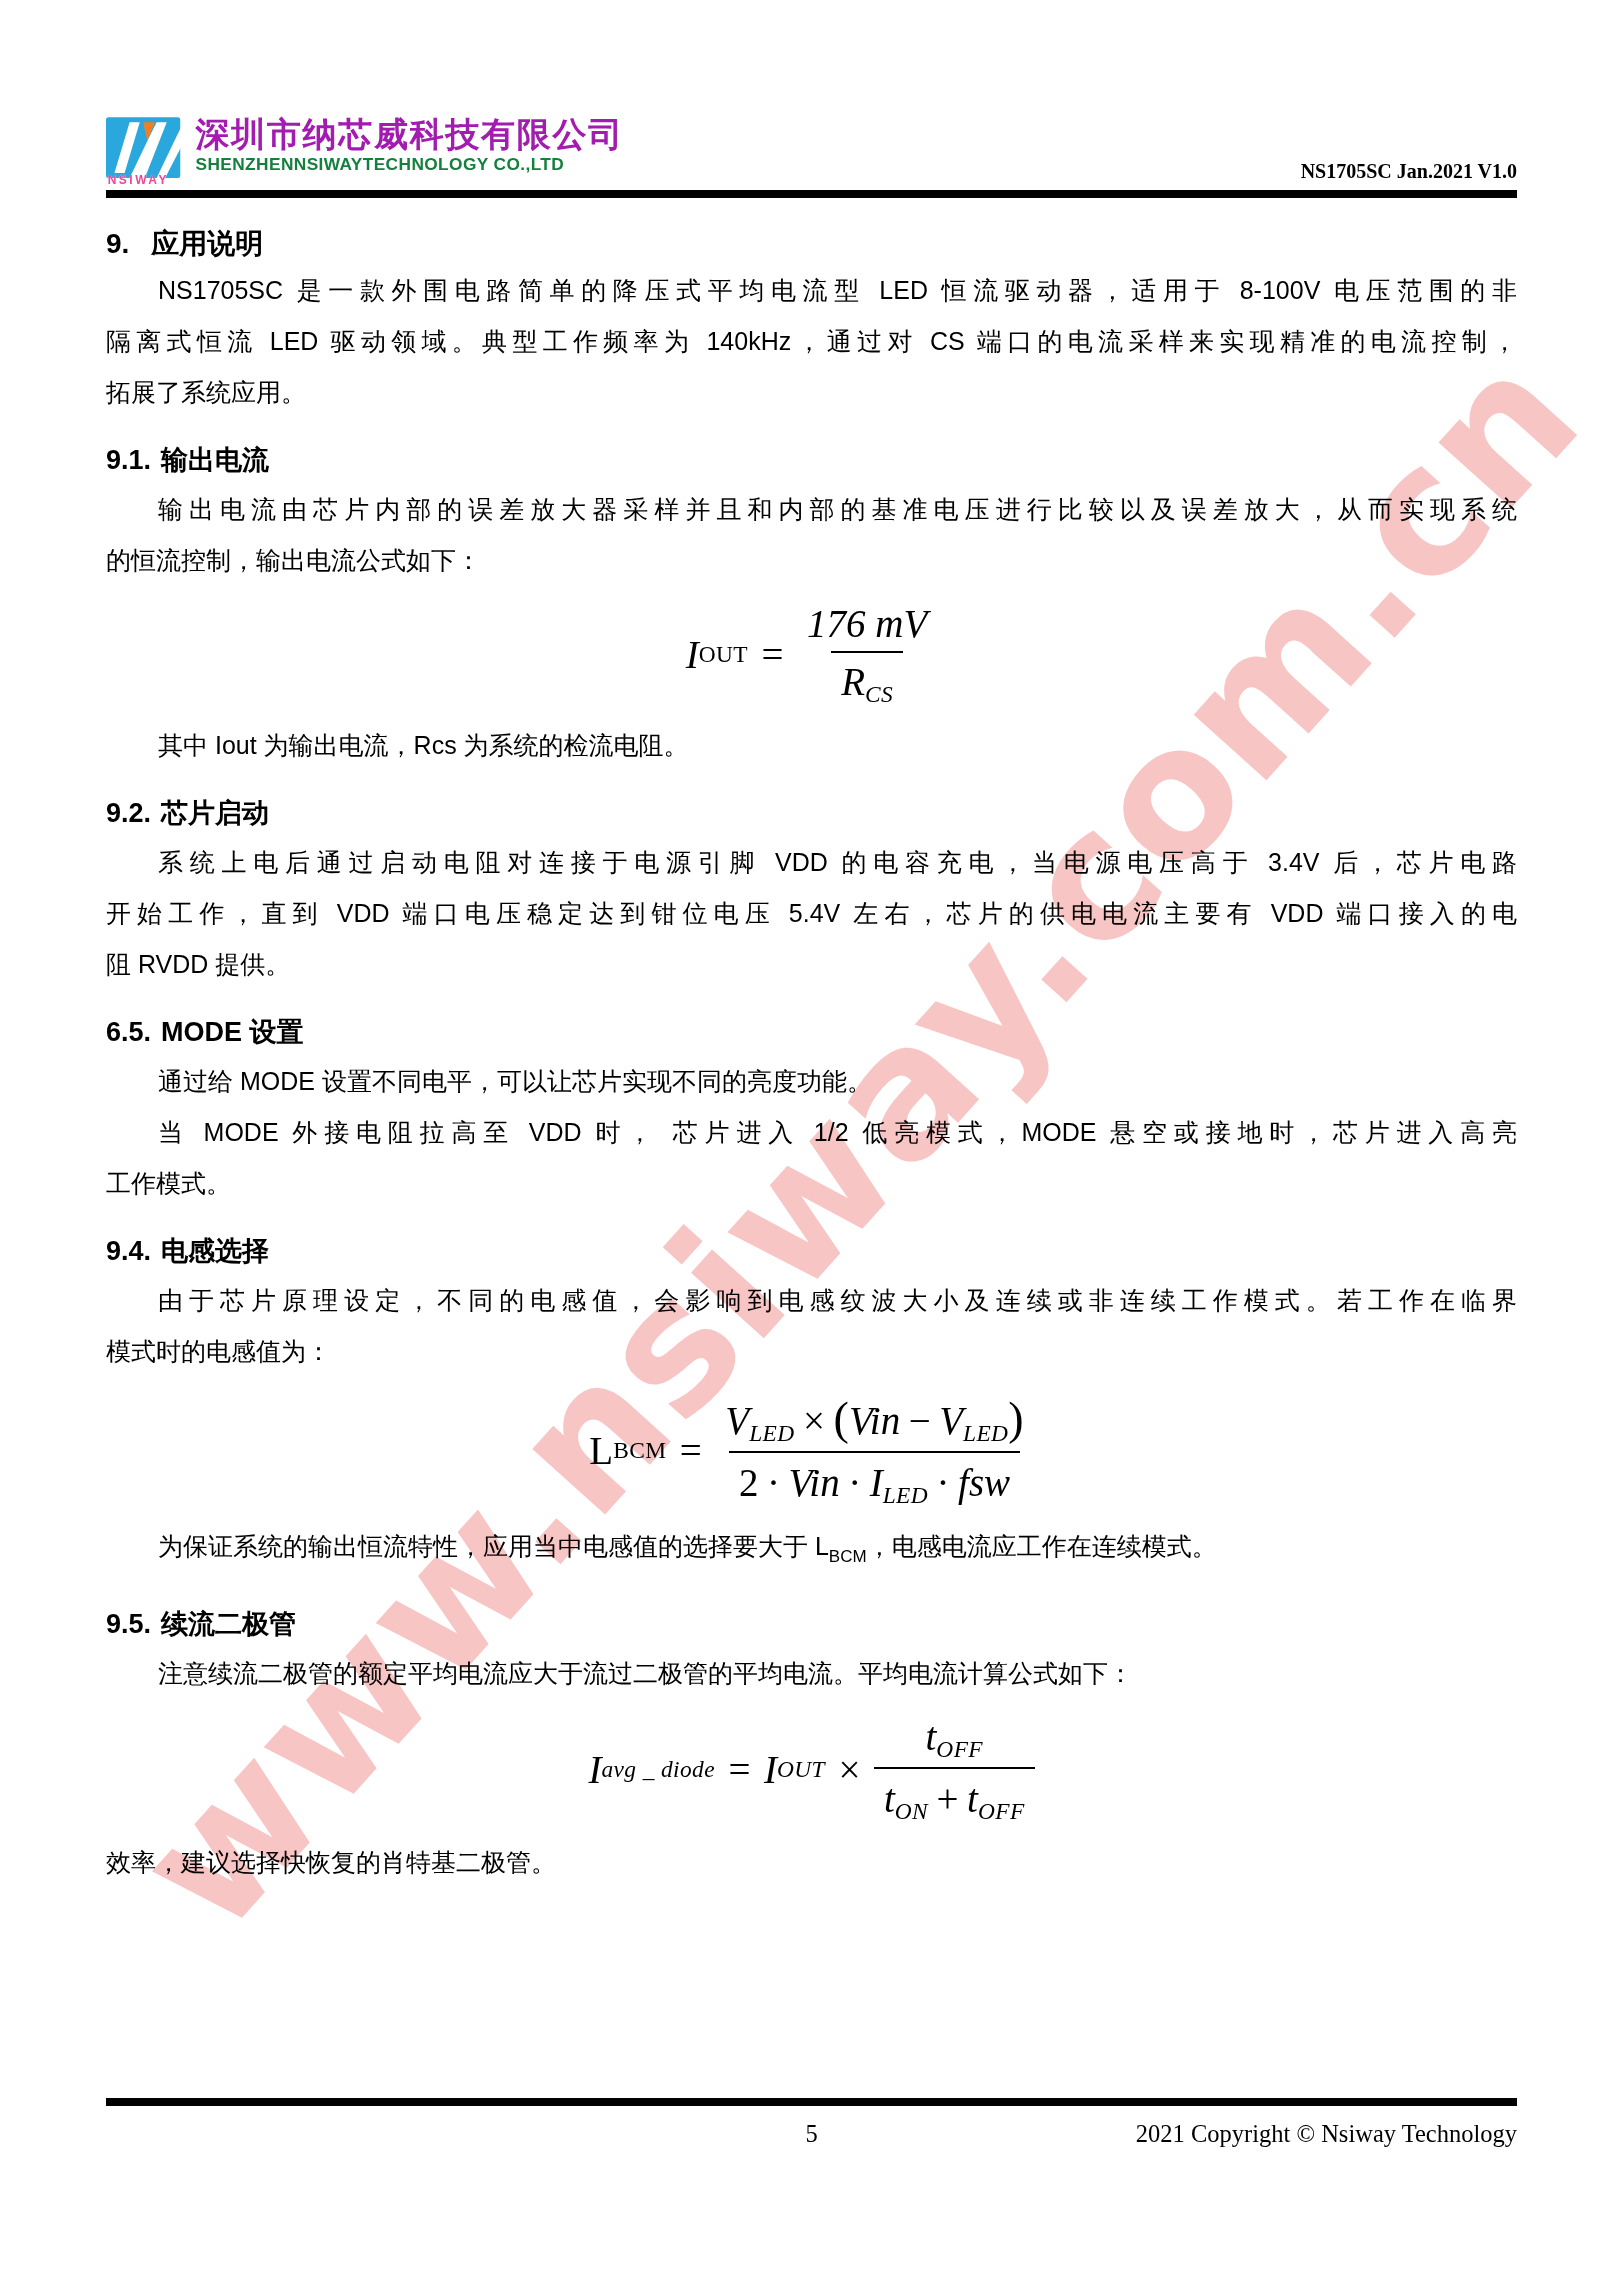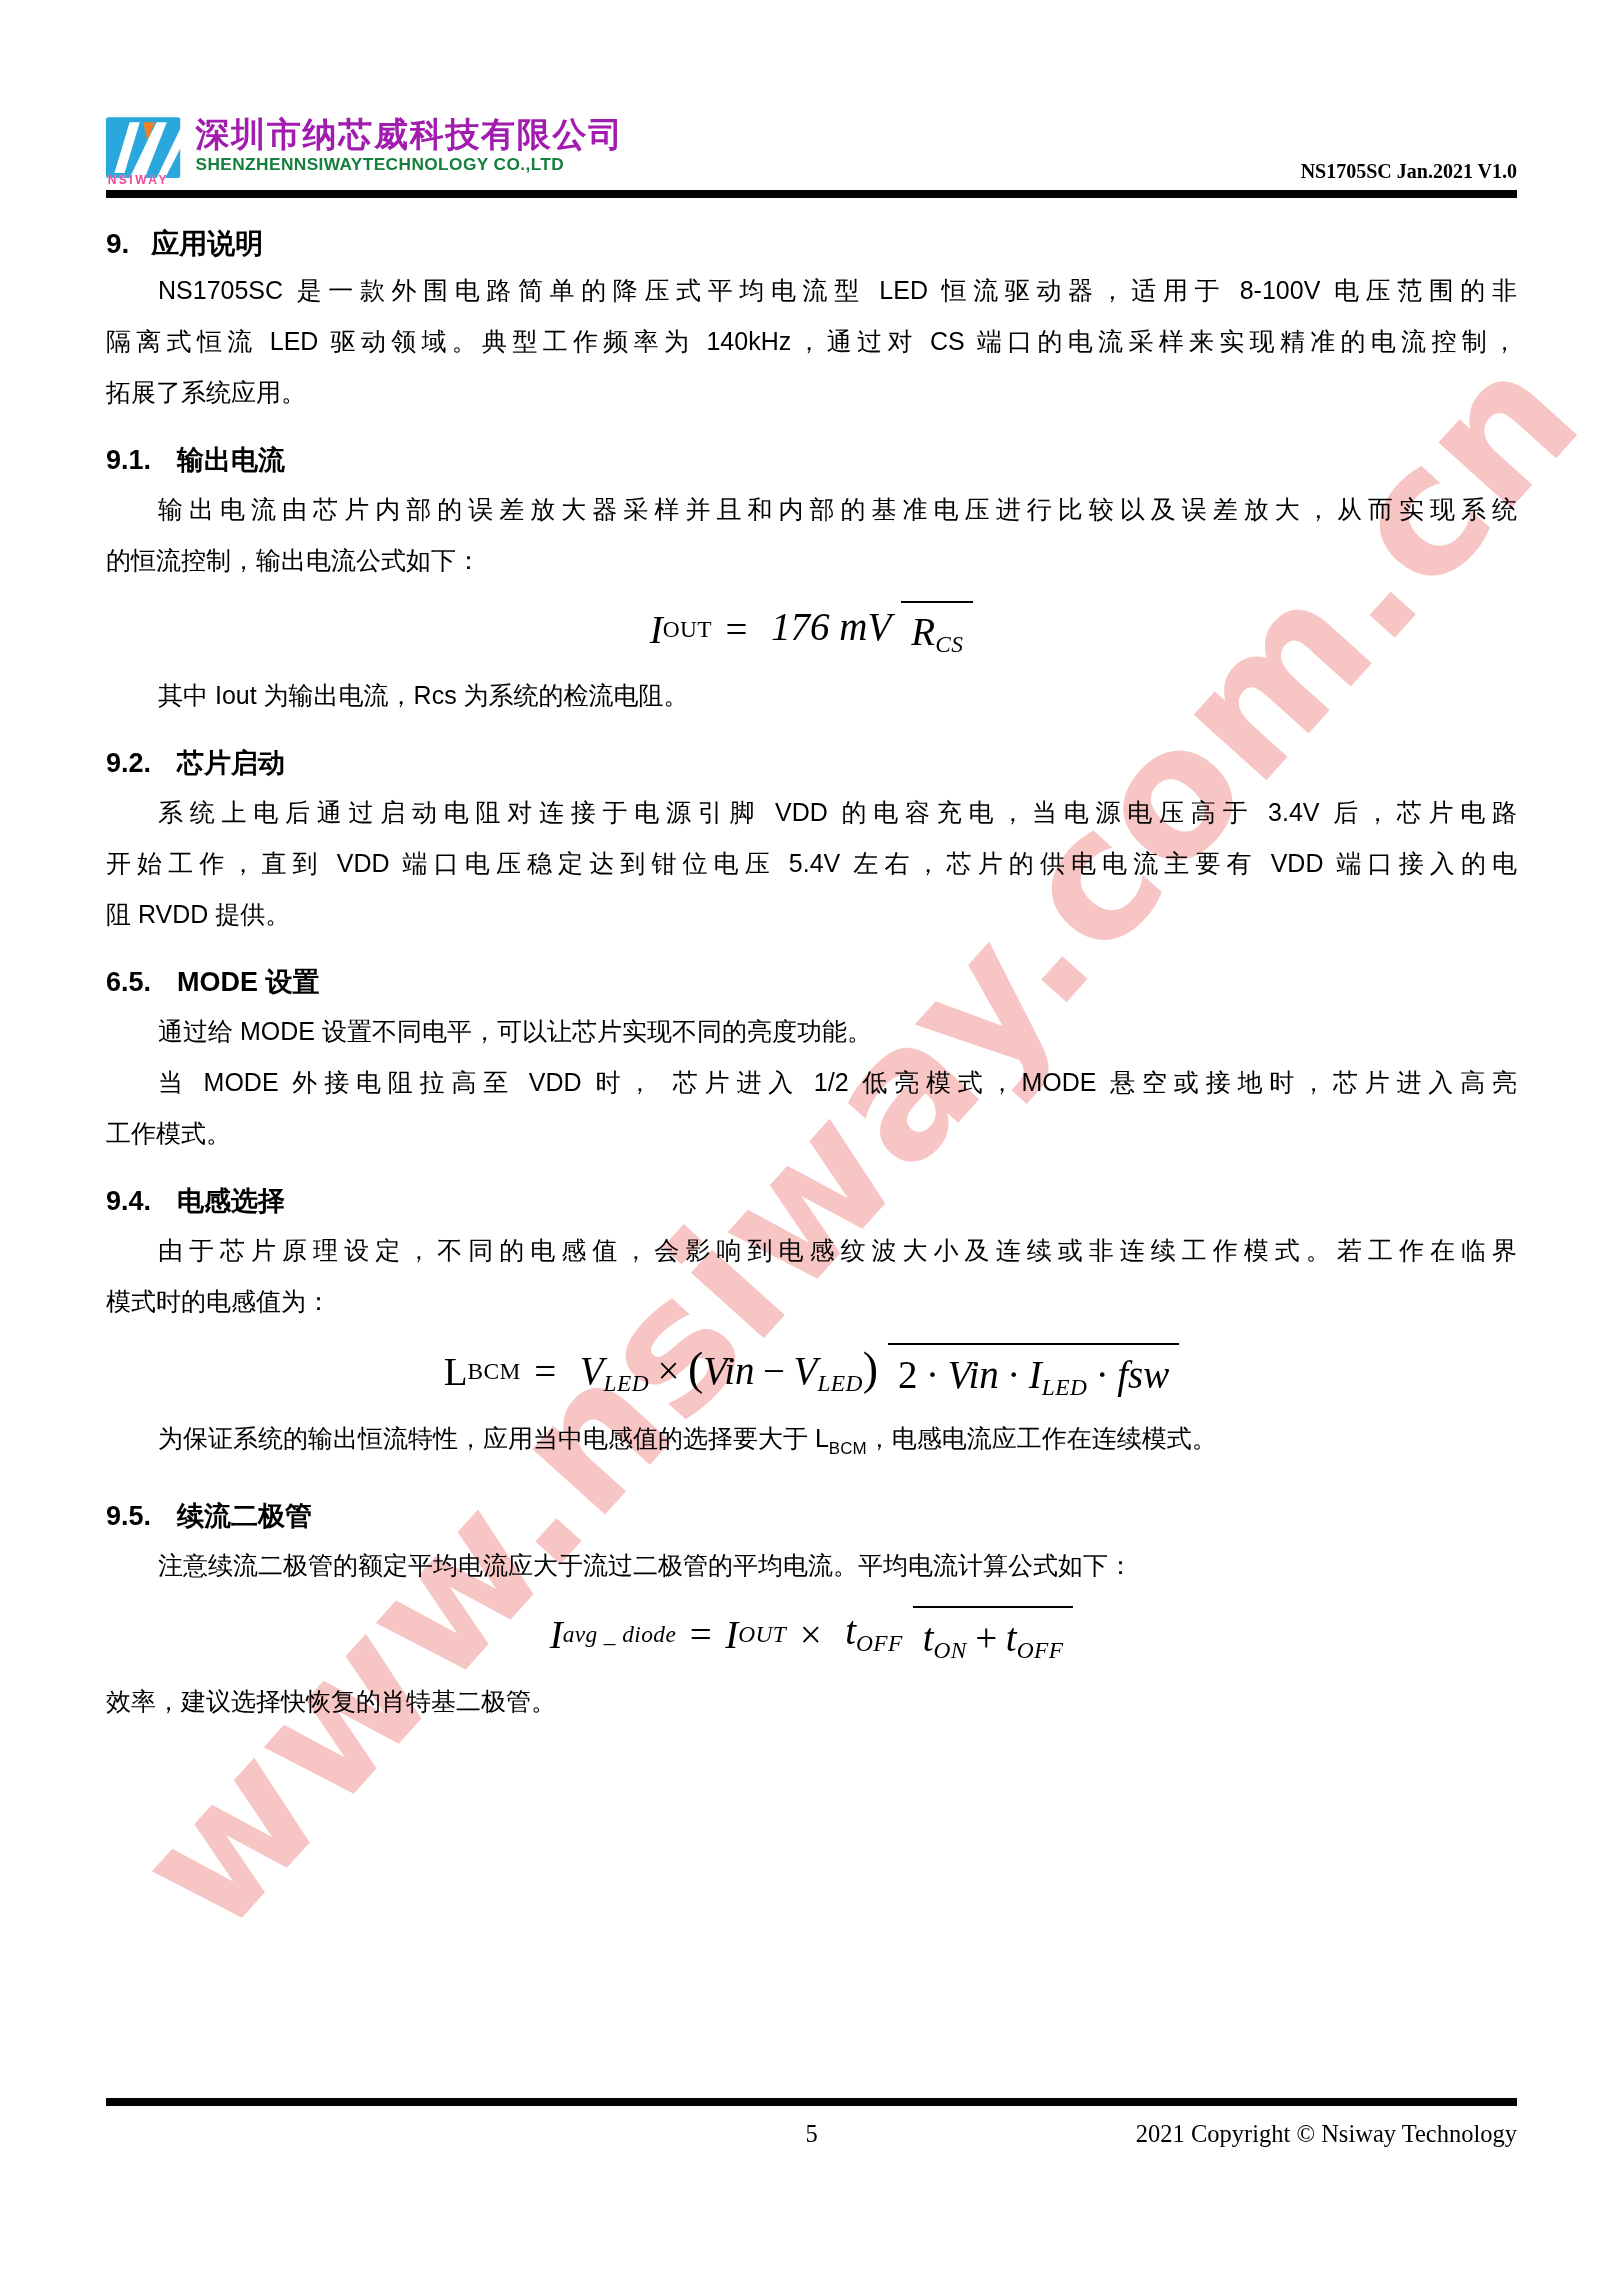--- a/index.html
+++ b/index.html
@@ -40,39 +40,39 @@
   .header-rule{margin:5px 106px 0 106px;height:7.6px;background:#000;}
   
   main{position:relative;z-index:1;margin:0 106px;}
   h1{
     font-size:28px;font-weight:bold;margin:25px 0 0 0;line-height:42px;
   }
   h1 .t{margin-left:22px;}
   h2{
     font-size:27px;font-weight:bold;margin:24px 0 5px 0;line-height:37px;
   }
-  h2 .t{margin-left:26px;}
+  h2 .t{margin-left:10px;}
   .pl{
     font-size:25px;line-height:51px;
     text-align:justify;text-align-last:justify;
   }
   .pl.indent{text-indent:52px;}
   .pl.short{text-align-last:left;}
   
   .formula{
     display:flex;justify-content:center;align-items:center;
     font-family:"Liberation Serif","DejaVu Serif",serif;
     font-size:39px;margin:15px 0 12px 0;position:relative;
   }
   .formula .it{font-style:italic;}
   .formula .rm{font-style:normal;}
   .sb{font-size:0.60em;vertical-align:-0.28em;letter-spacing:0.4px;}
   .op{font-style:normal;margin:0 13.5px;}
   .opx{font-style:normal;margin:0 8.5px;}
-  .frac{display:inline-flex;flex-direction:row;align-items:center;vertical-align:middle;}
+  .frac{display:inline-flex;flex-direction:column;align-items:center;vertical-align:middle;}
   .frac .num{padding:0 10px 5px 10px;white-space:nowrap;}
   .frac .den{border-top:2.5px solid #000;padding:6.8px 10px 0 10px;white-space:nowrap;}
   .paren{font-size:1.18em;font-style:normal;}
   .inline-sub{font-size:17px;vertical-align:-6.8px;}
   
   .footer-rule{position:absolute;left:106px;right:106px;top:2098px;height:7.6px;background:#000;z-index:1;}
   .footer-text{
     position:absolute;left:106px;right:106px;top:2120px;z-index:1;
     font-family:"Liberation Serif","DejaVu Serif",serif;font-size:24.5px;
   }

